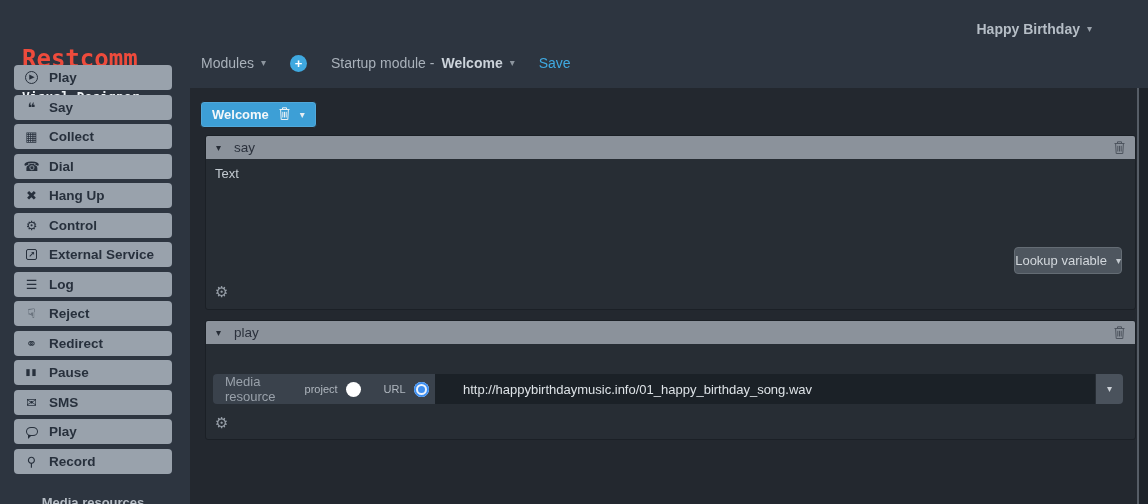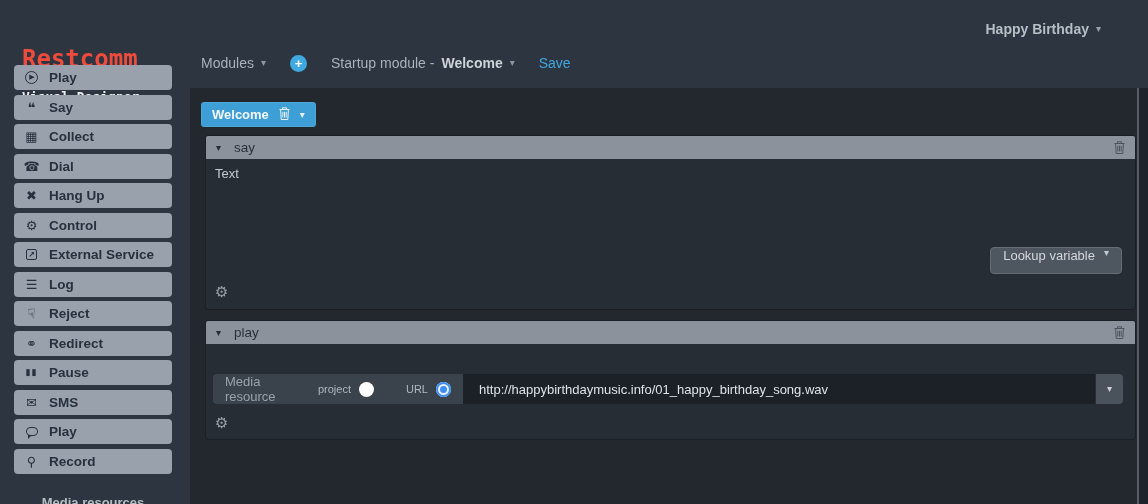--- a/index.html
+++ b/index.html
@@ -9,21 +9,21 @@
     background:#2d3540; font-family:"Liberation Sans", sans-serif;
     -webkit-font-smoothing:antialiased;
   }
   .caret { font-family:"DejaVu Sans", sans-serif; font-size:10px; line-height:1; }
 
   
   .logo { position:absolute; left:22px; top:7px; cursor:pointer; }
   .brand { font-family:"DejaVu Sans Mono", monospace; font-weight:bold; font-size:24px; color:#ee4b3c; line-height:1.05;margin-top:40px; }
   .brand-sub { font-family:"DejaVu Sans Mono", monospace; font-weight:bold; font-size:13px; color:#edf1f4; margin-top:17px; }
 
-  .project-menu { position:absolute; top:21px; right:47px; display:flex; align-items:center; gap:7px;
+  .project-menu { position:absolute; top:21px; right:56px; display:flex; align-items:center; gap:7px;
     color:#b6bec6; font-size:14px; font-weight:bold; cursor:pointer; }
   .project-menu .caret { color:#9aa2ab; }
 
   
   .toolbar { position:absolute; left:201px; top:53px; height:20px; display:flex; align-items:center; gap:24px;
     font-size:14px; color:#a9b1ba; }
   .tb-item { display:flex; align-items:center; gap:7px; cursor:pointer; }
   .tb-plus { width:17px; height:17px; border-radius:50%; background:#3fa9e0; color:#fff;
     display:flex; align-items:center; justify-content:center; font-size:13px; font-weight:bold; cursor:pointer; line-height:1; }
   .tb-startup b { color:#ccd3da; font-weight:bold; }
@@ -76,41 +76,41 @@
   .say-label { top:7px;text-align:center; }
   .say-textarea { position:absolute; left:7px; top:29px; width:909px; height:47px;
     background:#1c2228; border:1px solid #4f7fae; border-radius:4px;
     padding:7px 10px; font-size:13px; color:#e4e8ec; line-height:1.35; cursor:text; overflow:hidden; }
   .say-textarea::after { content:""; position:absolute; right:2px; bottom:2px; width:8px; height:8px;
     background:repeating-linear-gradient(135deg, transparent 0 2px, #6c757c 2px 3px);
     clip-path:polygon(100% 0, 100% 100%, 0 100%); }
   .misspell { text-decoration:underline; text-decoration-style:wavy;
     text-decoration-color:#d93025; text-decoration-thickness:1px; text-underline-offset:2px; }
 
-  .lookup-btn { position:absolute; right:13px; top:88px; height:27px; padding:0 12px;
+  .lookup-btn { position:absolute; right:13px; top:88px; height:27px; padding:0 0;
     background:#4e565f; border:1px solid #646c74; border-radius:4px;
-    color:#d2d7dc; font-size:13px; display:flex; gap:9px; cursor:pointer; }
+    color:#d2d7dc; font-size:13px; display:flex; align-items:center; gap:9px; cursor:pointer; }
   .lookup-btn .caret { color:#c3c9cf; }
 
   .gear { position:absolute; left:9px; font-family:"DejaVu Sans", sans-serif;
     font-size:15px; color:#98a0a9; cursor:pointer; line-height:1; }
   .say-gear  { top:126px; }
   .play-gear { top:72px; }
 
   .url-label { top:8px; left:8px; }
   .input-group { position:absolute; left:7px; top:30px; width:910px; height:30px;
     display:flex; border-radius:4px; overflow:hidden; }
-  .seg-left { width:250px; background:#3a424c; display:flex; align-items:center; padding:0 12px; }
+  .seg-left { width:222px; background:#3a424c; display:flex; align-items:center; padding:0 12px; }
   .mr-label { color:#99a1aa; font-size:13px; margin-right:29px; }
   .opt-label { color:#b0b7bf; font-size:11px; cursor:pointer; }
   .radio { width:15px; height:15px; border-radius:50%; background:#fff; margin-left:8px; cursor:pointer; flex:none; }
   .radio.sel { background:#3d8ef0; box-shadow:inset 0 0 0 2px #3d8ef0, inset 0 0 0 4px #eaf1fb; }
-  .gap-url { margin-left:32px; }
+  .gap-url { margin-left:23px; }
   .seg-input { flex:1; background:#1b2127; border:none; outline:none; color:#dde2e6;
-    font-size:13px; padding:0 16px; font-family:"Liberation Sans", sans-serif; }
+    font-size:13px; padding:0 28px; font-family:"Liberation Sans", sans-serif; }
   .seg-btn { width:28px; background:#4a525c; border-left:1px solid #272d34;
     display:flex; align-items:center; justify-content:center; color:#ccd1d7; cursor:pointer; }
 </style>
 </head>
 <body>
 
 <div class="page">
 
   <div class="logo">
     <div class="brand">Restcomm</div>

